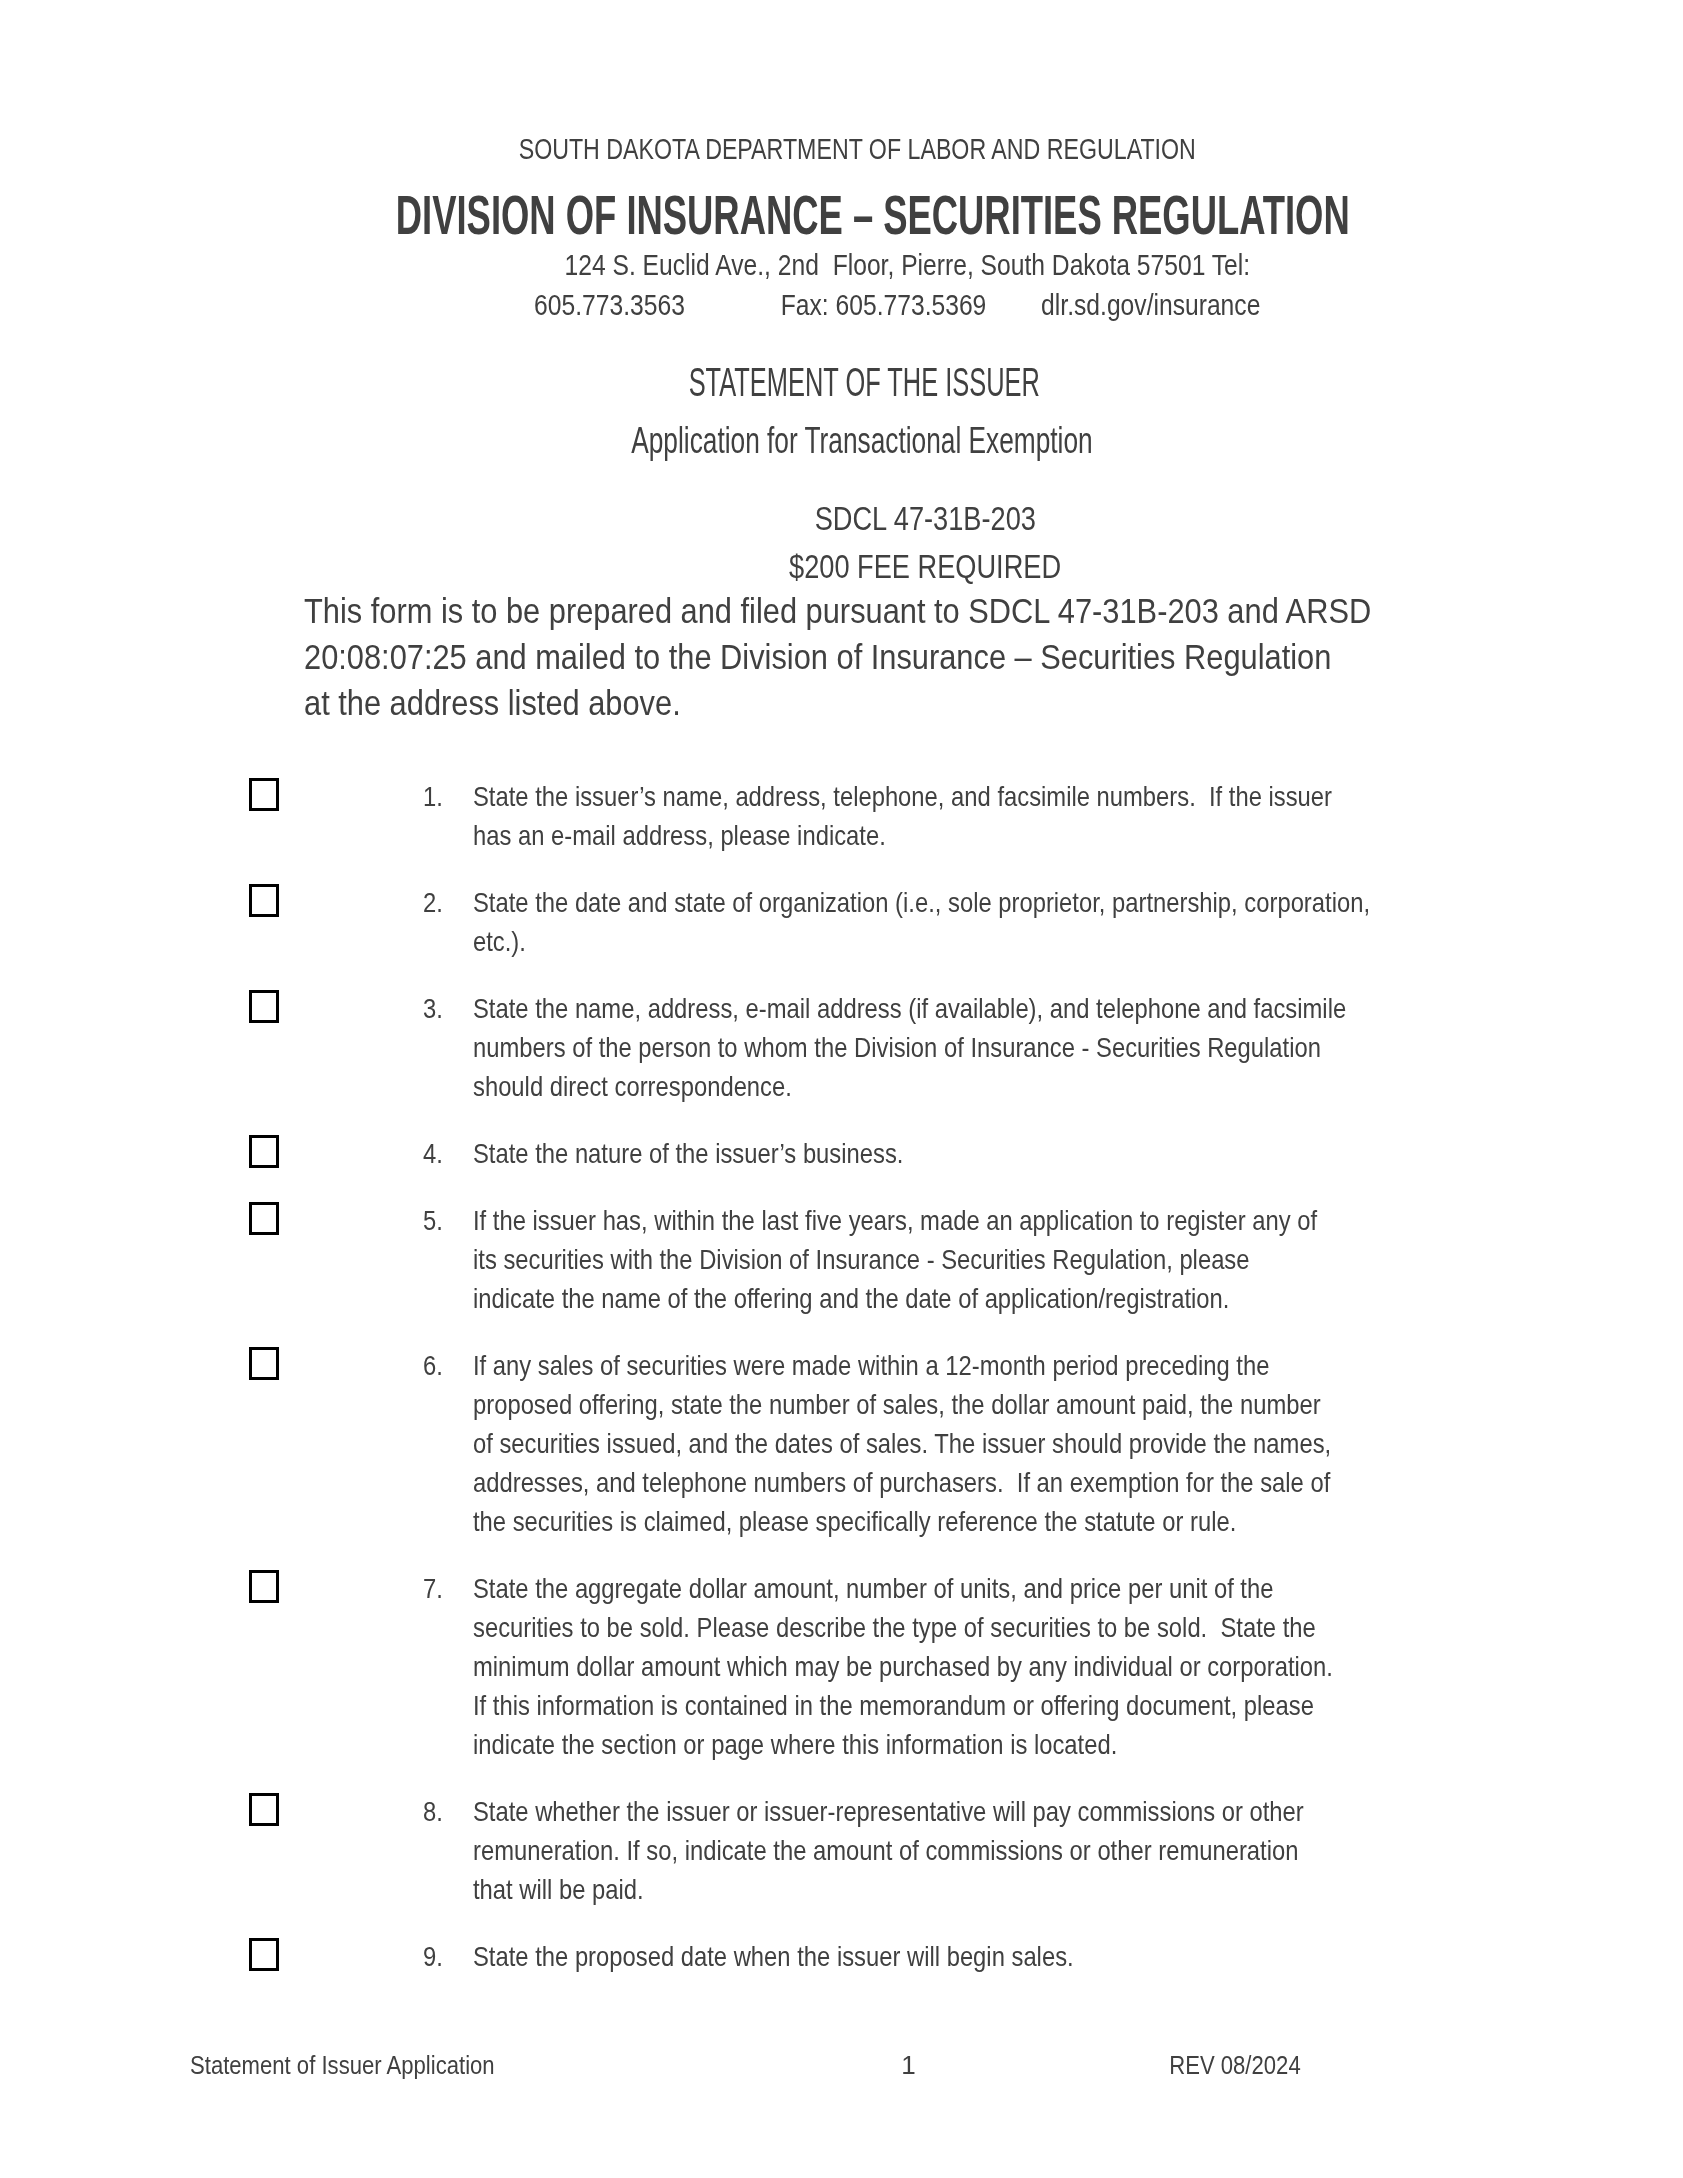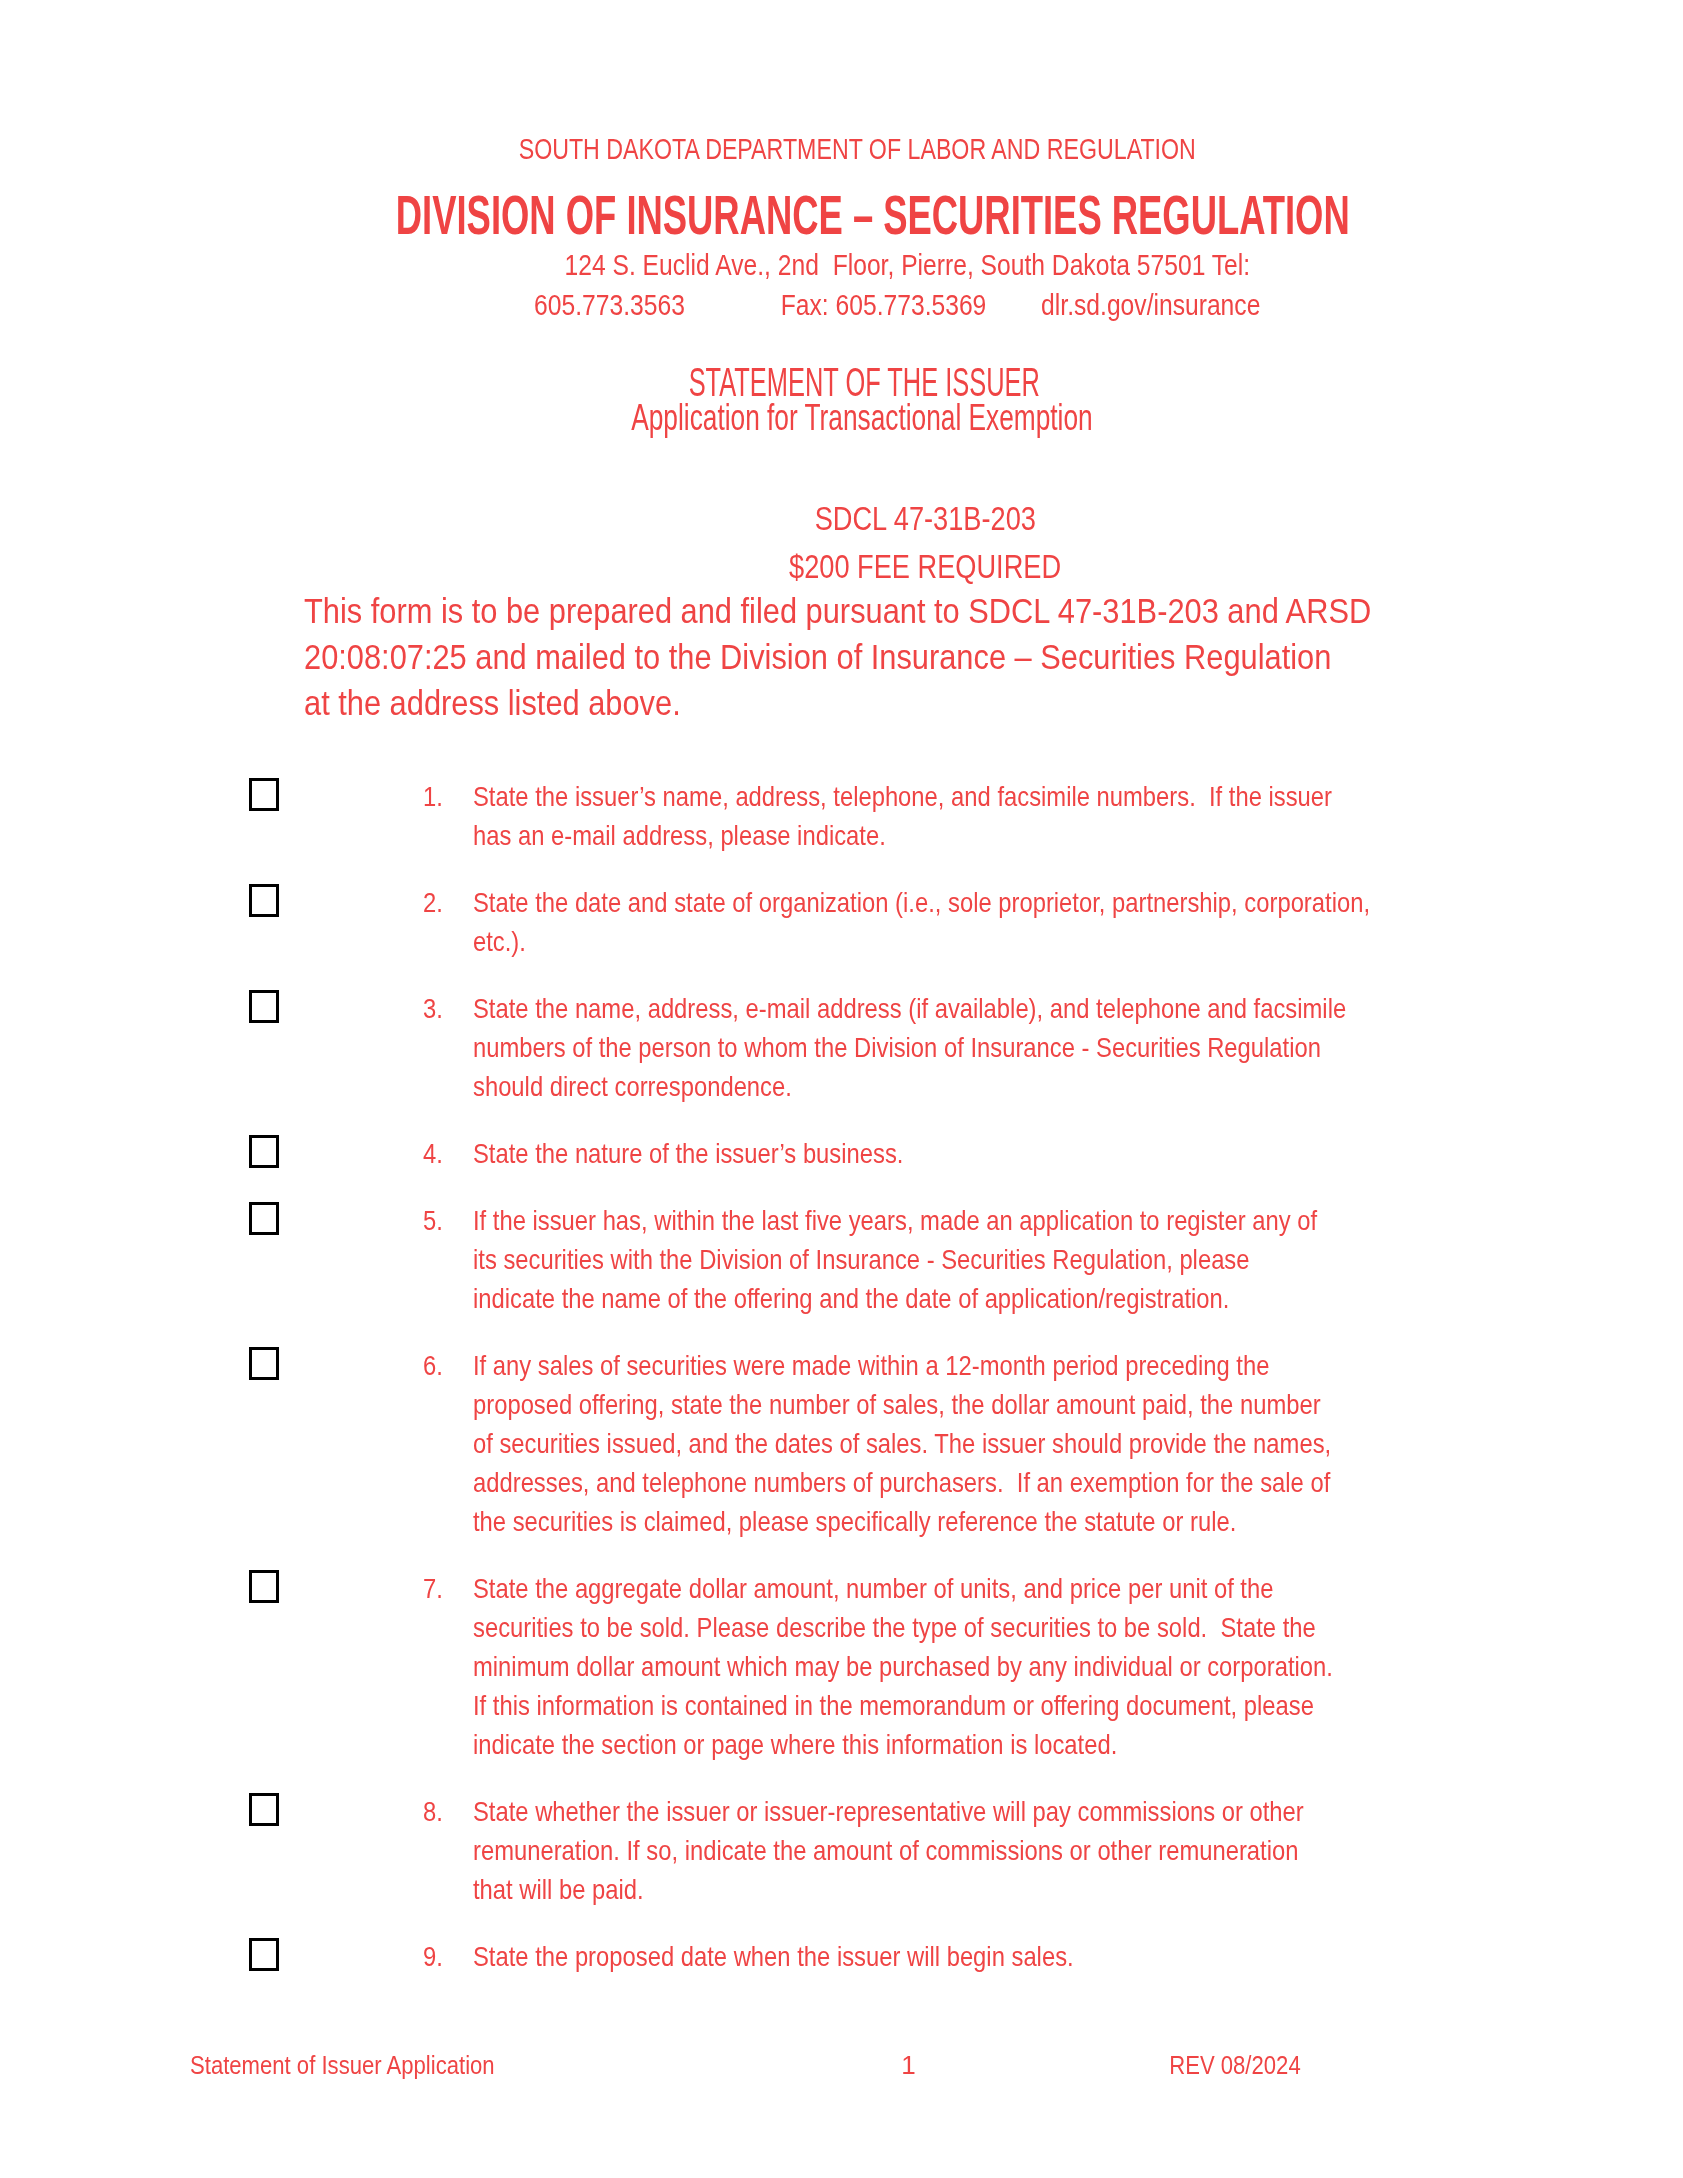--- a/index.html
+++ b/index.html
@@ -2,39 +2,39 @@
 <html><head>
 <meta charset="utf-8">
 <style>
   html,body { margin:0; padding:0; background:#ffffff; }
   .page {
     position:relative;
     width:1507px; height:2178px;
     background:#ffffff;
     overflow:hidden;
     font-family:"Liberation Sans", sans-serif;
-    color:#ef4444;
+    color:#404040;
   }
   .cline { position:absolute; left:0; width:1683px; text-align:center; white-space:pre-wrap; }
   .cx { display:inline-block; white-space:pre-wrap; }
 
   .dept      { top:98px;  font-size:29px; line-height:34px; }
   .dept .cx  { transform:scaleX(0.80); transform-origin:center top; }
 
   .division  { top:129px; font-size:56px; line-height:57px; font-weight:bold; }
   .division .cx { transform:scaleX(0.65); transform-origin:center top; }
 
   .addr1     { top:205px; left:50px; font-size:29px; line-height:40px; }
   .addr2     { top:245px; left:40px; font-size:29px; line-height:40px; }
   .addr1 .cx, .addr2 .cx { transform:scaleX(0.85); transform-origin:center top; }
 
   .stitle    { top:307px; font-size:41px; line-height:50px; font-weight:normal; }
   .stitle .cx { transform:scaleX(0.62); transform-origin:center top; }
 
-  .ssub      { top:349px; font-size:37px; line-height:46px; }
+  .ssub      { top:372px; font-size:37px; line-height:46px; }
   .ssub .cx  { transform:scaleX(0.71); transform-origin:center top; }
 
   .sdcl      { top:452px; left:65px; font-size:34px; line-height:44px; }
   .fee       { top:500px; left:65px; font-size:34px; line-height:44px; }
   .sdcl .cx, .fee .cx { transform:scaleX(0.80); transform-origin:center top; }
 
   .intro {
     position:absolute; top:588px; left:304px; width:1327px;
     font-size:35px; line-height:46px;
     white-space:pre-wrap;

